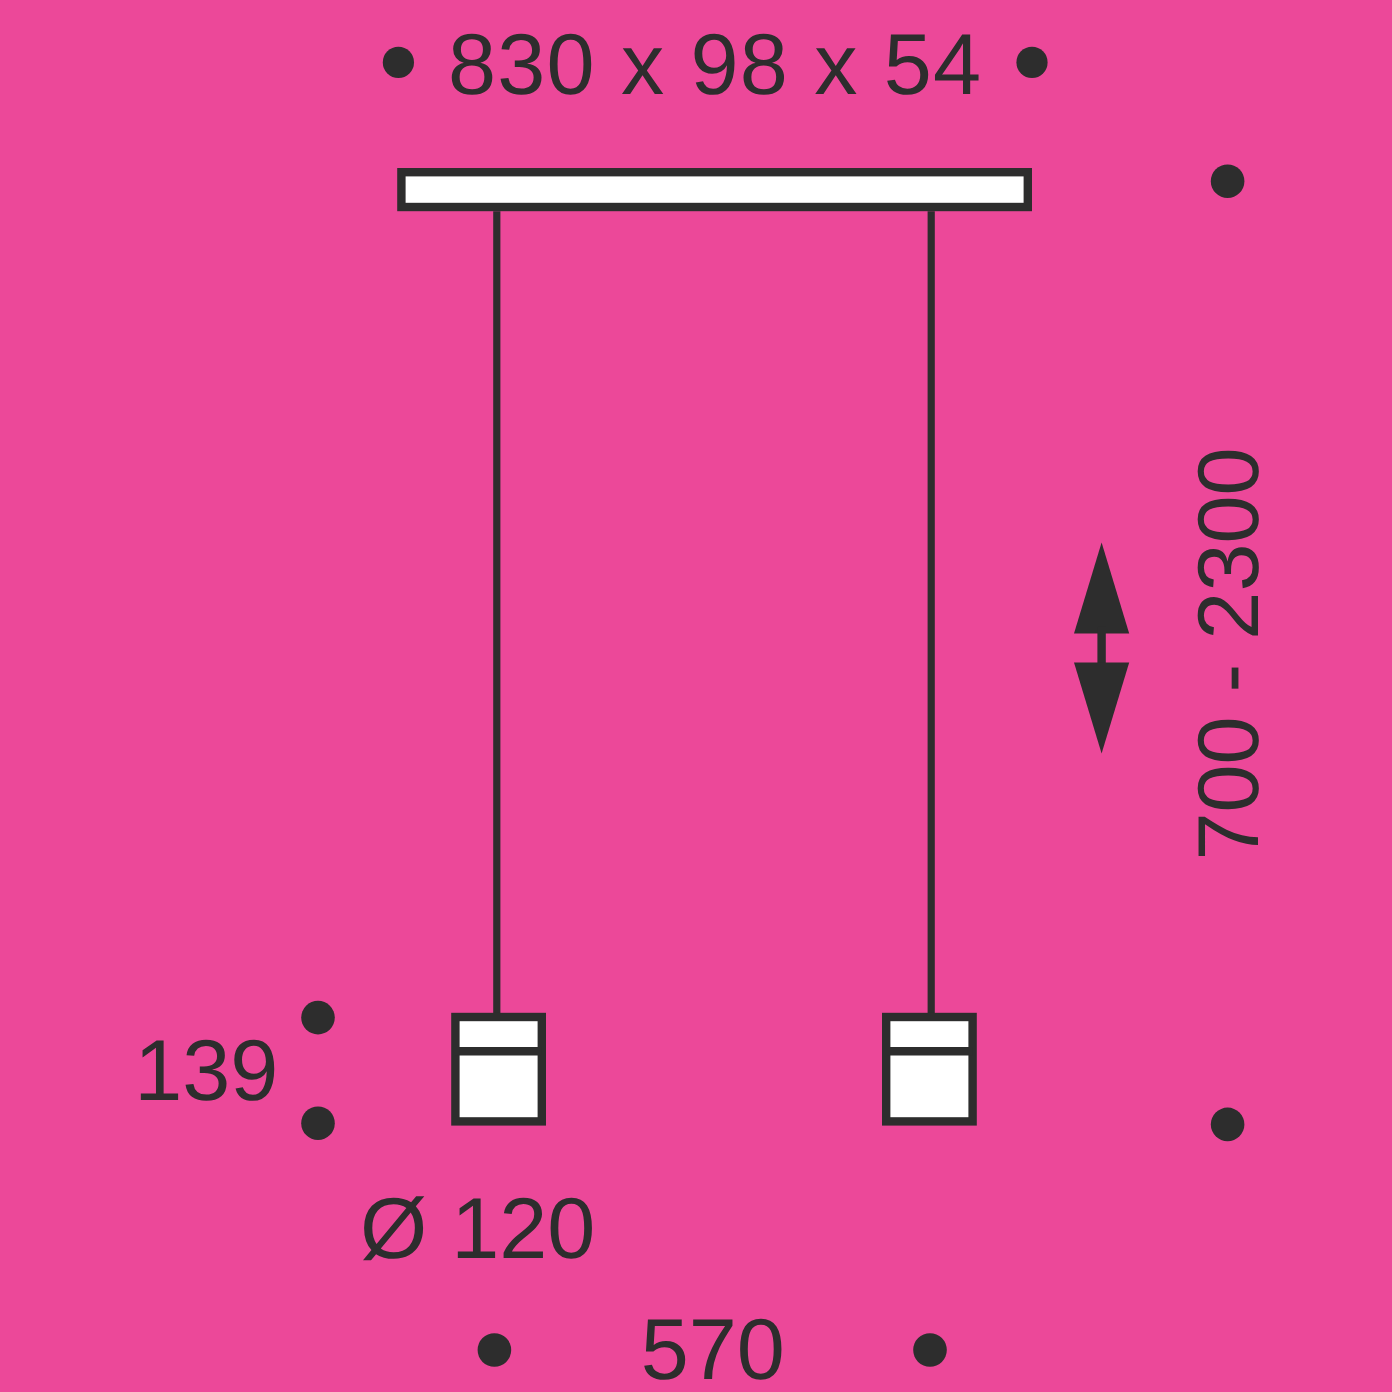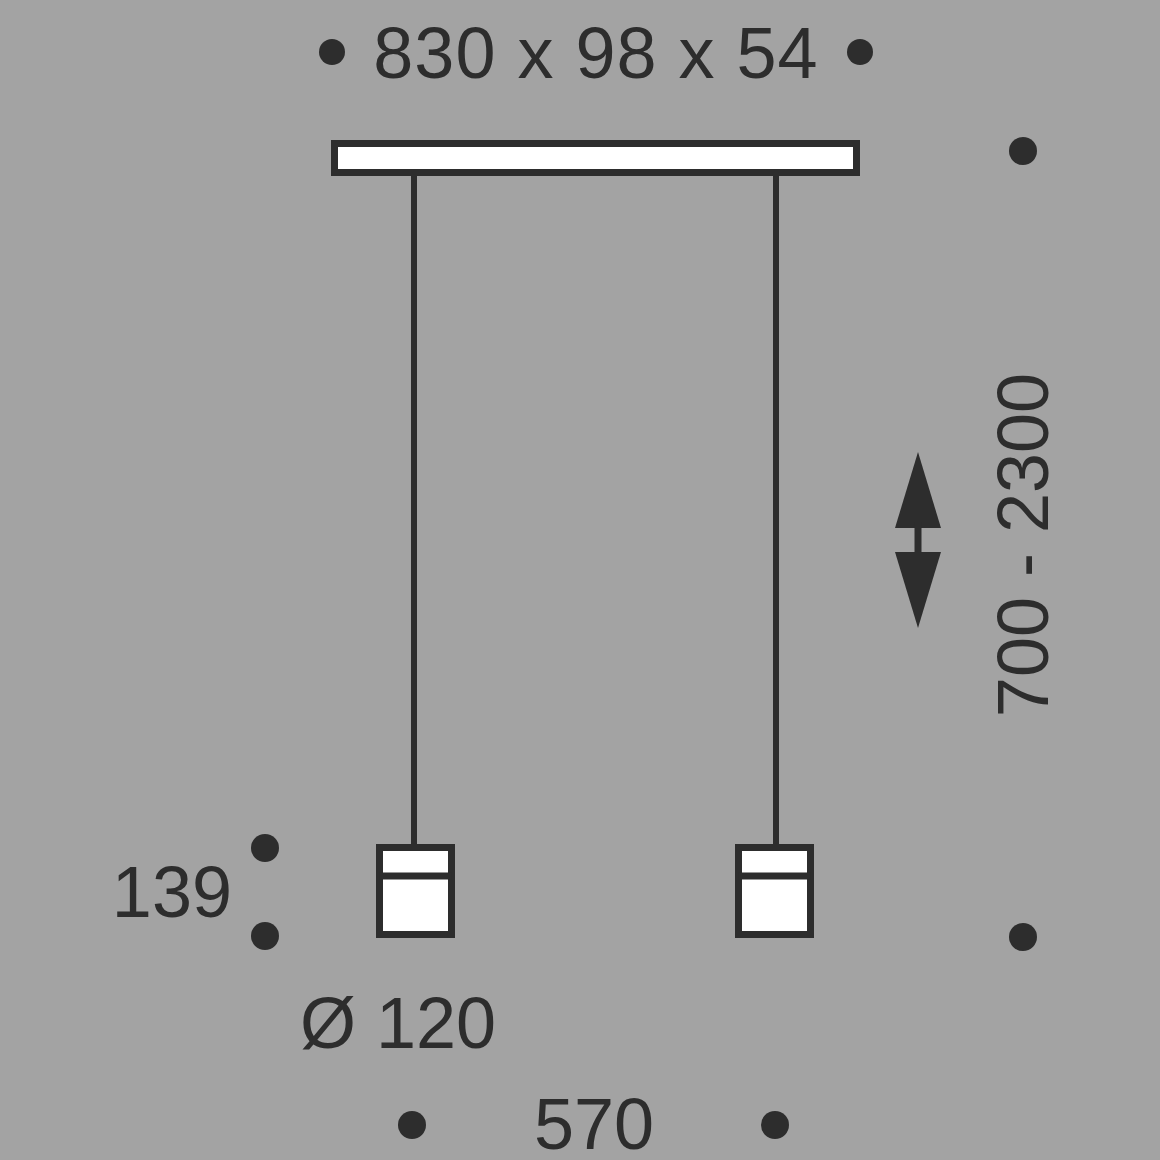--- a/index.html
+++ b/index.html
@@ -9,21 +9,21 @@
     background: #ffffff;
   }
   body {
     font-family: "Liberation Sans", sans-serif;
     color: #2d2d2d;
   }
   #drawing-root {
     position: relative;
     width: 1160px;
     height: 1160px;
-    background: #a3a3a3;
+    background: #ec4899;
     overflow: hidden;
   }
   #drawing-svg {
     position: absolute;
     top: 0;
     left: 0;
     width: 1160px;
     height: 1160px;
     display: block;
   }

